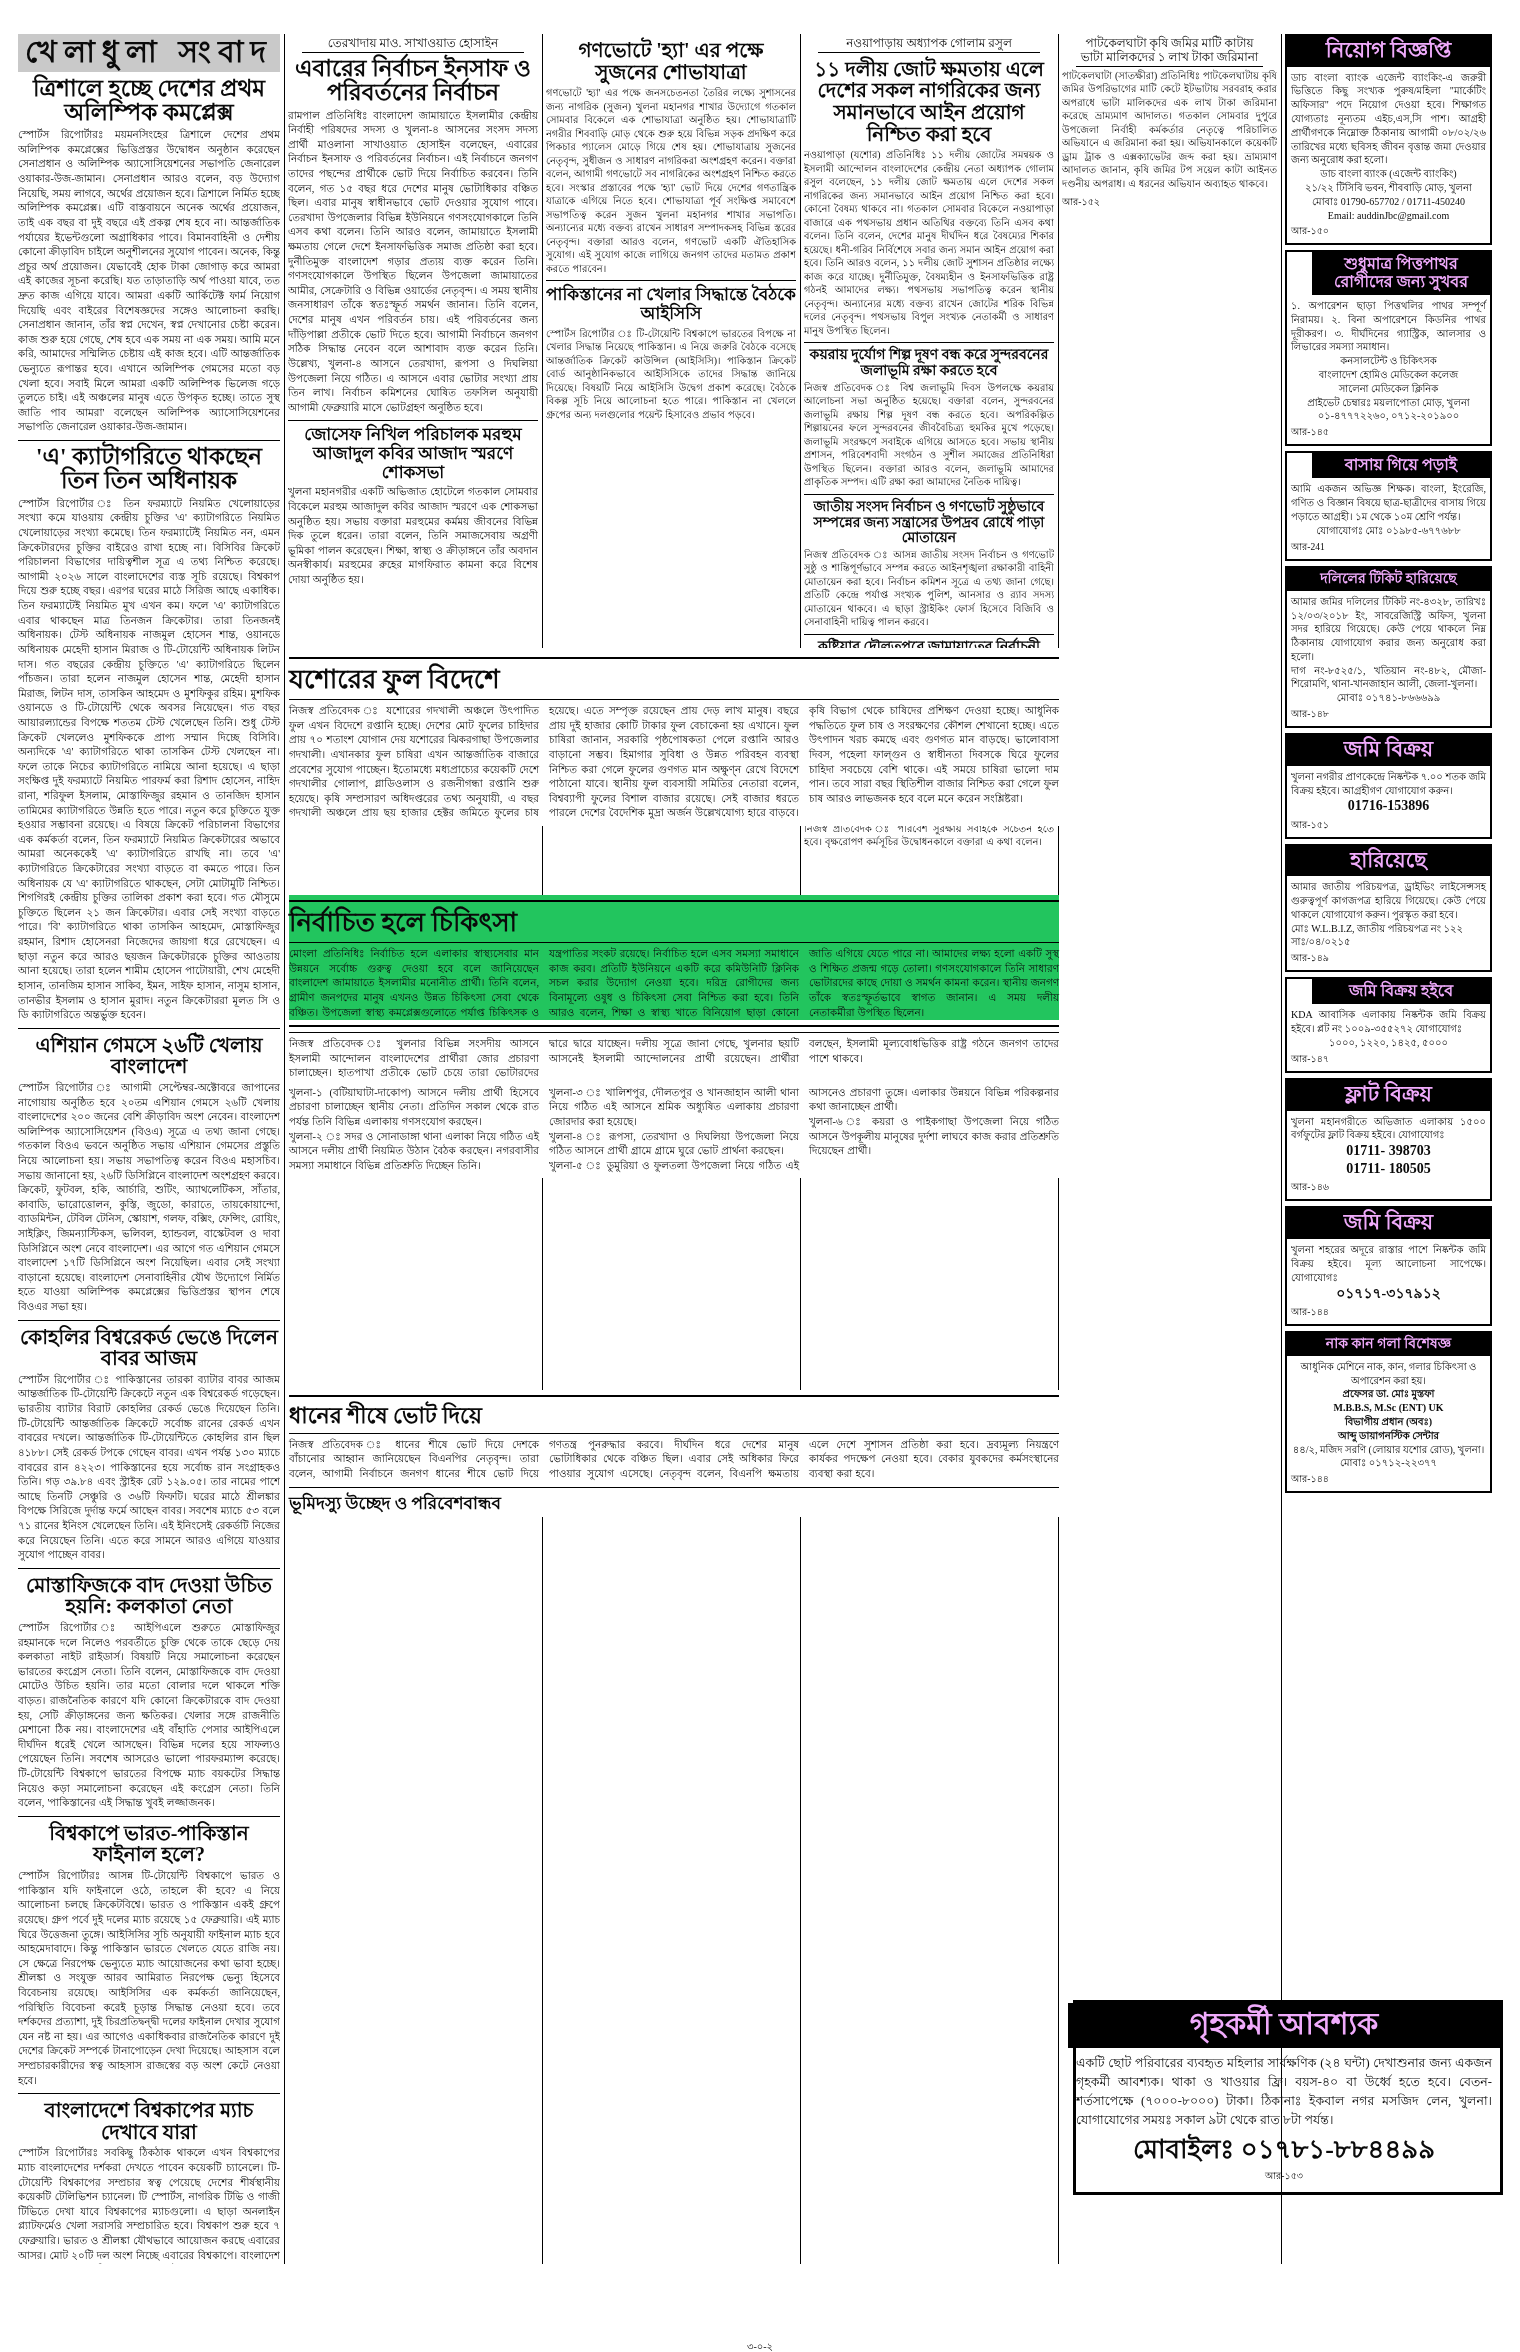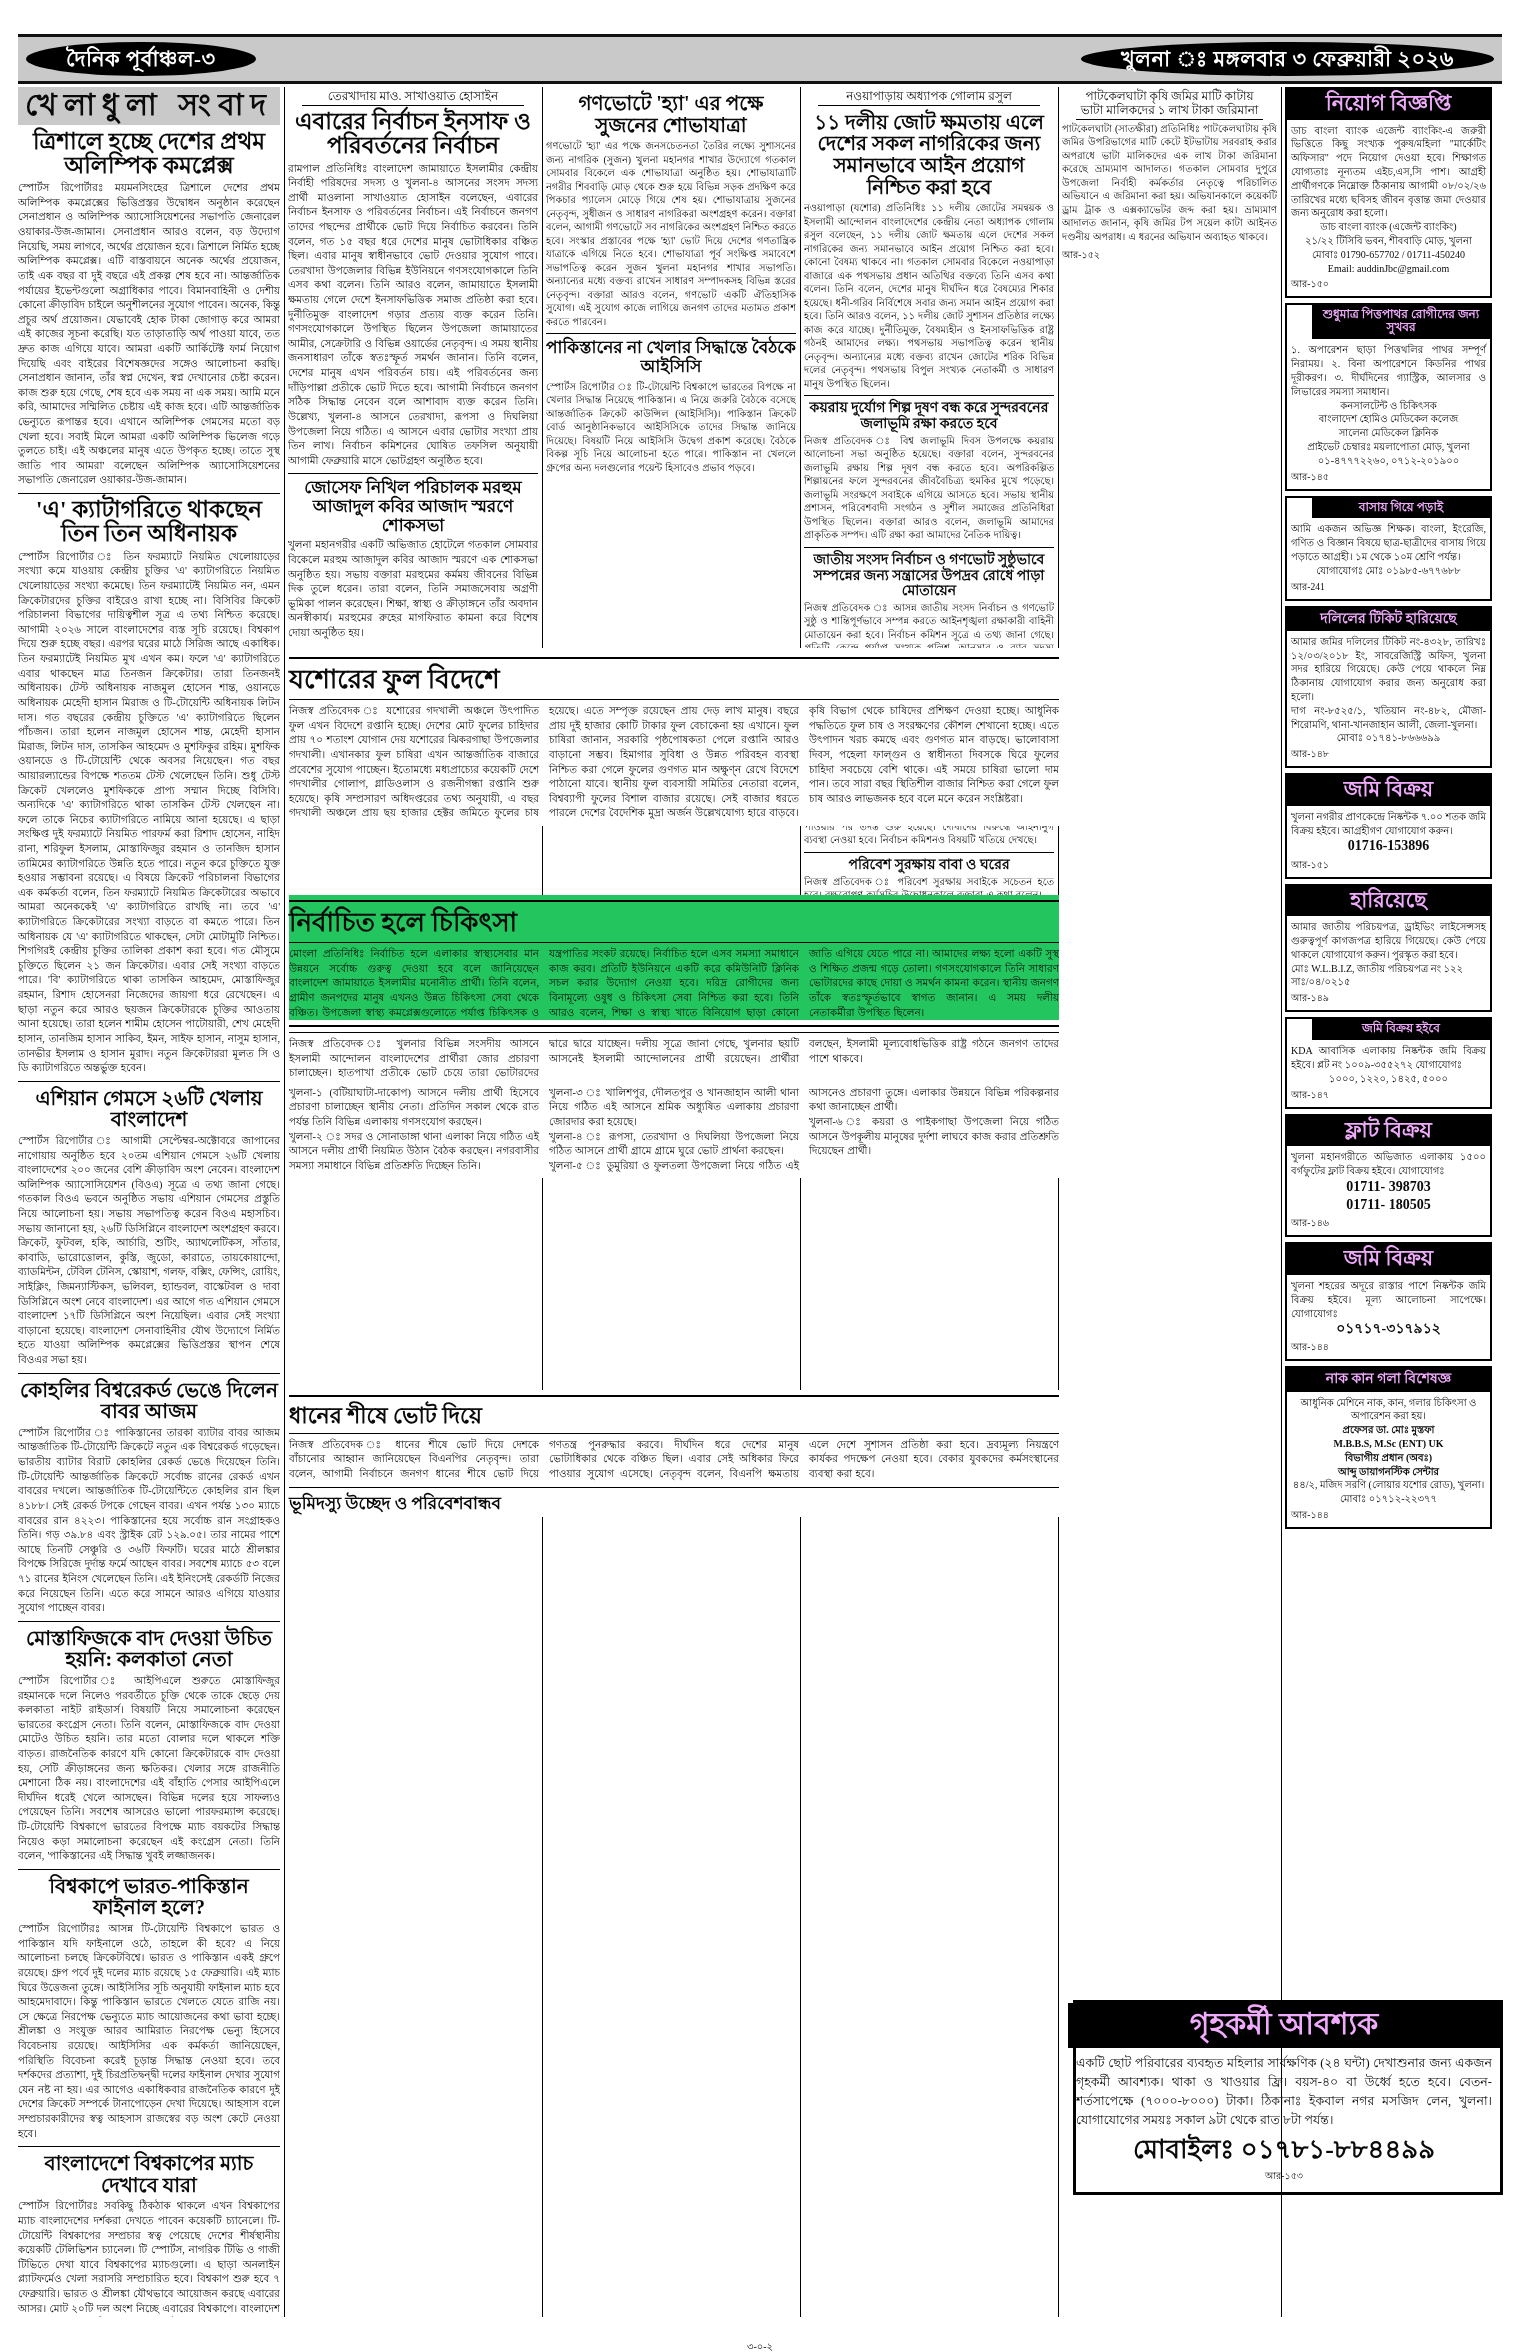--- a/index.html
+++ b/index.html
@@ -120,21 +120,21 @@
     box-sizing:border-box;
   }
   .ad-title{
     background:#000;color:#f0abfc;
     text-align:center;
     font-size:21px;font-weight:bold;
     padding:3px 2px 5px 2px;
     line-height:1.08;
     margin:-3px -4px 4px -4px;
   }
-  .ad-title.sm{font-size:12px;margin-left:21px;}
+  .ad-title.sm{font-size:16px;margin-left:21px;}
   .ad-title.xs{font-size:14px;}
   .ad-body{
     font-size:10px;line-height:1.38;text-align:justify;
   }
   .ad-body.ctr{text-align:center;}
   .ad-ref{font-size:9.5px;margin-top:2px;}
   .ad-phone{font-size:14px;font-weight:bold;text-align:center;line-height:1.3;}
 
   .bottom-ad{
     position:absolute;
@@ -152,24 +152,20 @@
     position:absolute;left:0;bottom:-4px;width:100%;
     text-align:center;font-size:10px;
   }
   .bold{font-weight:bold;}
 </style>
 </head>
 <body>
 
 <div class="page">
 
-  <div class="masthead">
-    <div class="mast-pill mast-left">দৈনিক পূর্বাঞ্চল-৩</div>
-    <div class="mast-pill mast-right">খুলনা ঃ মঙ্গলবার ৩ ফেব্রুয়ারী ২০২৬</div>
-  </div>
 
   <div class="grid">
 
     <div class="col">
       <div class="section-band">খেলাধুলা সংবাদ</div>
 
       <h1 class="hl">ত্রিশালে হচ্ছে দেশের প্রথম অলিম্পিক কমপ্লেক্স</h1>
       <p class="body">স্পোর্টস রিপোর্টারঃ ময়মনসিংহের ত্রিশালে দেশের প্রথম অলিম্পিক কমপ্লেক্সের ভিত্তিপ্রস্তর উদ্বোধন অনুষ্ঠান করেছেন সেনাপ্রধান ও অলিম্পিক অ্যাসোসিয়েশনের সভাপতি জেনারেল ওয়াকার-উজ-জামান। সেনাপ্রধান আরও বলেন, বড় উদ্যোগ নিয়েছি, সময় লাগবে, অর্থের প্রয়োজন হবে। ত্রিশালে নির্মিত হচ্ছে অলিম্পিক কমপ্লেক্স। এটি বাস্তবায়নে অনেক অর্থের প্রয়োজন, তাই এক বছর বা দুই বছরে এই প্রকল্প শেষ হবে না। আন্তর্জাতিক পর্যায়ের ইভেন্টগুলো অগ্রাধিকার পাবে। বিমানবাহিনী ও দেশীয় কোনো ক্রীড়াবিদ চাইলে অনুশীলনের সুযোগ পাবেন। অনেক, কিন্তু প্রচুর অর্থ প্রয়োজন। যেভাবেই হোক টাকা জোগাড় করে আমরা এই কাজের সূচনা করেছি। যত তাড়াতাড়ি অর্থ পাওয়া যাবে, তত দ্রুত কাজ এগিয়ে যাবে। আমরা একটি আর্কিটেক্ট ফার্ম নিয়োগ দিয়েছি এবং বাইরের বিশেষজ্ঞদের সঙ্গেও আলোচনা করছি। সেনাপ্রধান জানান, তাঁর স্বপ্ন দেখেন, স্বপ্ন দেখানোর চেষ্টা করেন। কাজ শুরু হয়ে গেছে, শেষ হবে এক সময় না এক সময়। আমি মনে করি, আমাদের সম্মিলিত চেষ্টায় এই কাজ হবে। এটি আন্তর্জাতিক ভেন্যুতে রূপান্তর হবে। এখানে অলিম্পিক গেমসের মতো বড় খেলা হবে। সবাই মিলে আমরা একটি অলিম্পিক ভিলেজ গড়ে তুলতে চাই। এই অঞ্চলের মানুষ এতে উপকৃত হচ্ছে। তাতে সুস্থ জাতি পাব আমরা' বলেছেন অলিম্পিক অ্যাসোসিয়েশনের সভাপতি জেনারেল ওয়াকার-উজ-জামান।</p>
       <div class="rule"></div>
 

